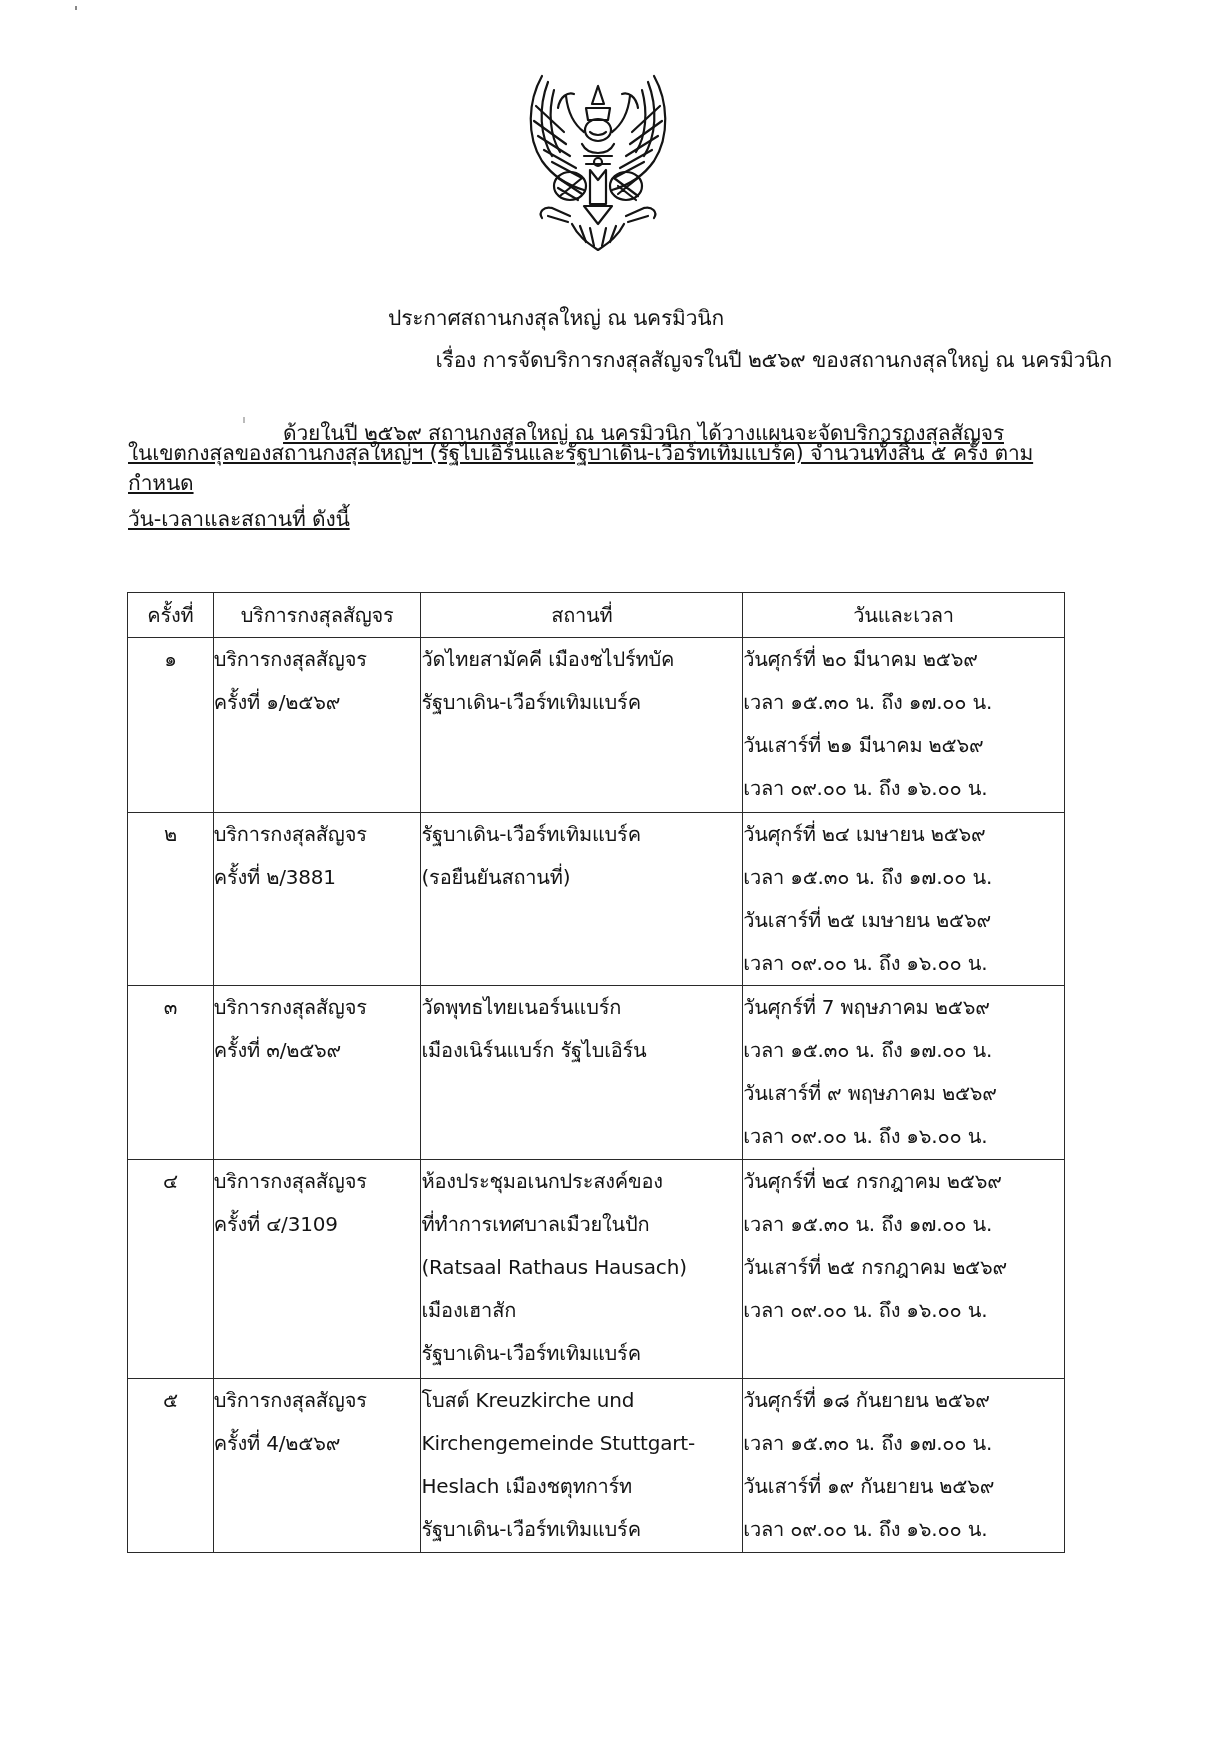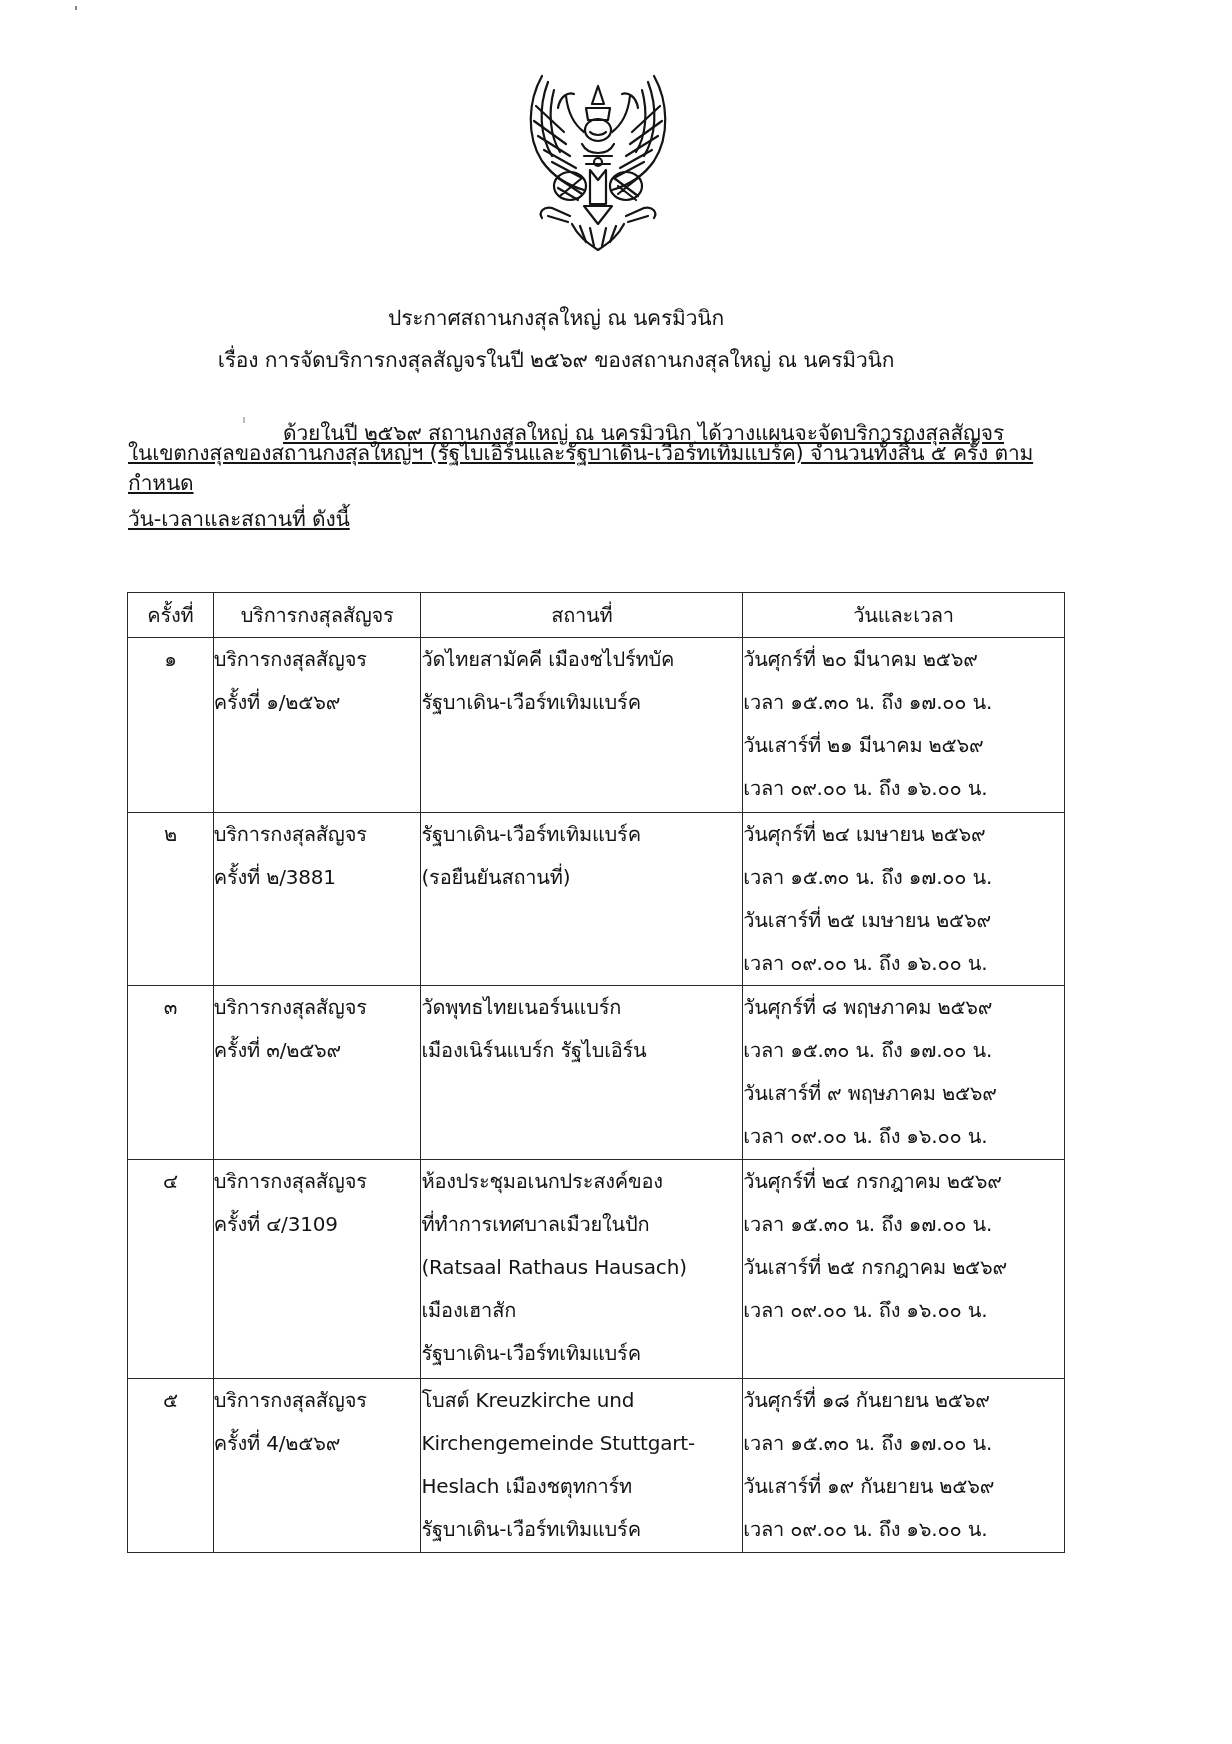--- a/index.html
+++ b/index.html
@@ -7,21 +7,21 @@
     width: 1232px; height: 1744px; position: relative; overflow: hidden;
     font-family: "DejaVu Sans", "Liberation Sans", sans-serif;
     color: #141414;
   }
   .emblem { position: absolute; left: 512px; top: 66px; width: 172px; height: 190px; }
   .title {
     position: absolute; left: 0; width: 1112px; text-align: center;
     font-size: 21px; line-height: 30px; letter-spacing: -0.2px;
   }
   .title.t1 { top: 303px; }
-  .title.t2 { top: 345px; }
+  .title.t2 { top: 345px; text-align: right; }
   .para {
     position: absolute; left: 128px; width: 940px;
     font-size: 21px; line-height: 30px; letter-spacing: -0.2px; text-decoration: underline;
   }
   .para.p1 { top: 418px; left: 283px; width: 790px; }
   .para.p2 { top: 438px; }
   .para.p3 { top: 504px; }
   .stray-mark { position: absolute; left: 243px; top: 417px; width: 2px; height: 6px; background: #bbb; }
   .corner-mark { position: absolute; left: 75px; top: 6px; width: 2px; height: 4px; background: #888; }
 
@@ -157,21 +157,21 @@
         </td>
       <td class="svc">
         <span class="line">บริการกงสุลสัญจร</span>
         <span class="line">ครั้งที่ ๓/๒๕๖๙</span>
       </td>
       <td class="place">
         <span class="line">วัดพุทธไทยเนอร์นแบร์ก</span>
         <span class="line">เมืองเนิร์นแบร์ก รัฐไบเอิร์น</span>
       </td>
       <td class="when">
-        <span class="line">วันศุกร์ที่ ๘ พฤษภาคม ๒๕๖๙</span>
+        <span class="line">วันศุกร์ที่ 7 พฤษภาคม ๒๕๖๙</span>
         <span class="line">เวลา ๑๕.๓๐ น. ถึง ๑๗.๐๐ น.</span>
         <span class="line">วันเสาร์ที่ ๙ พฤษภาคม ๒๕๖๙</span>
         <span class="line">เวลา ๐๙.๐๐ น. ถึง ๑๖.๐๐ น.</span>
       </td>
     </tr>
     <tr class="r4">
       <td class="num">
           <span class="line">๔</span>
         </td>
       <td class="svc">

